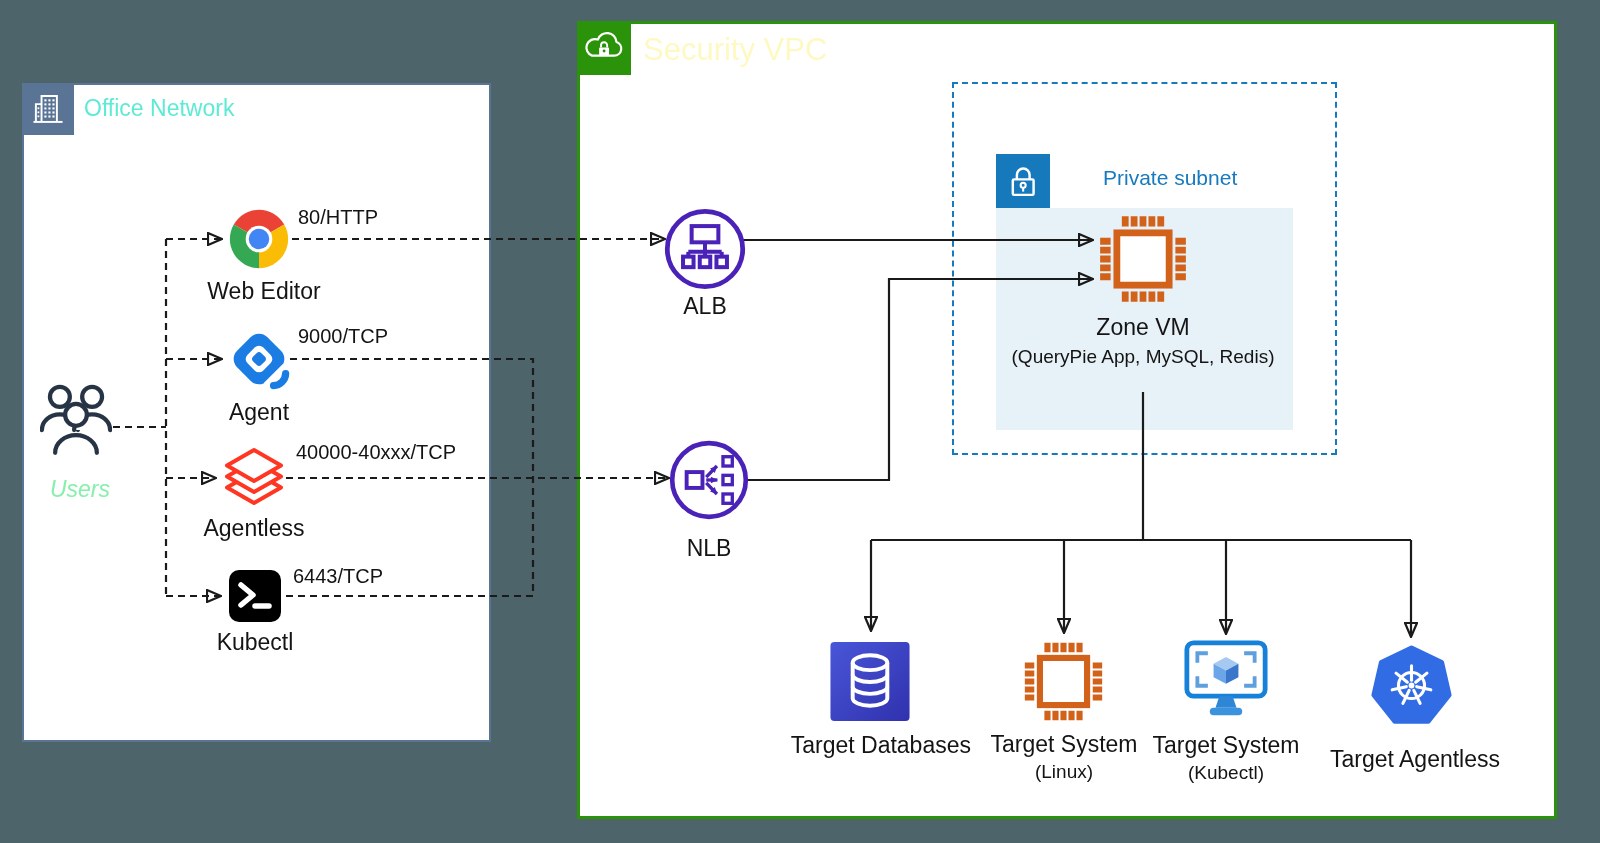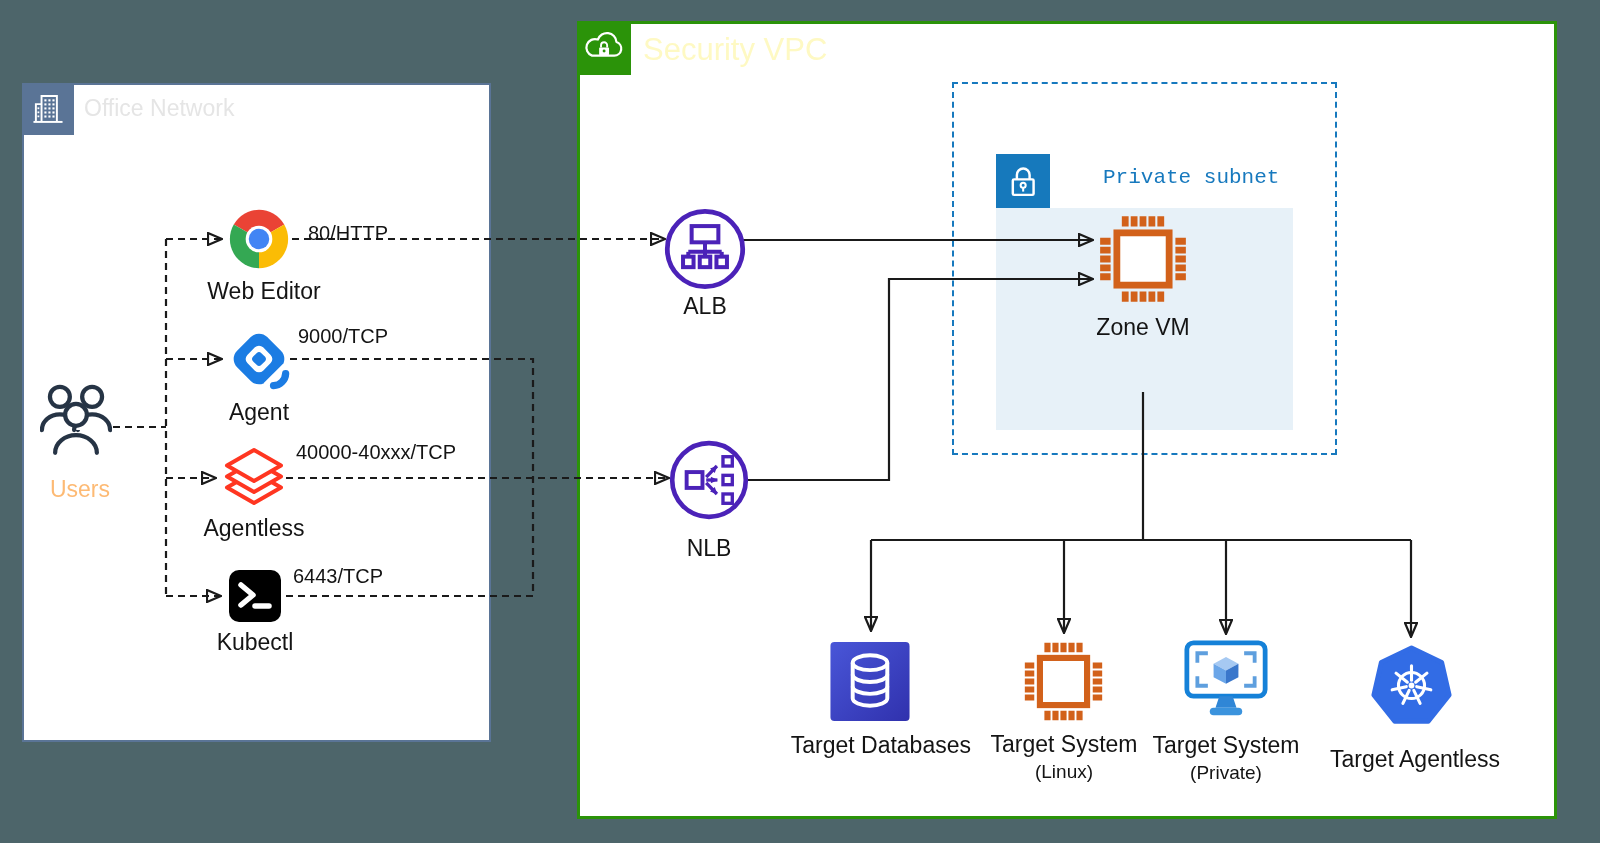--- a/index.html
+++ b/index.html
@@ -8,30 +8,30 @@
   .groupbox{position:absolute;background:#ffffff;box-sizing:border-box;}
   .office-box{left:22px;top:83px;width:469px;height:659px;border:2px solid #5a7496;}
   .vpc-box{left:577px;top:21px;width:980px;height:798px;border:3px solid #2b9309;}
   .az-box{left:952px;top:82px;width:385px;height:373px;border:2px dashed #1779be;background:transparent;}
   .subnet-area{left:996px;top:208px;width:297px;height:222px;background:#e7f1f8;}
   .hdr-icon{position:absolute;display:flex;align-items:center;justify-content:center;}
   .office-hdr{left:22px;top:83px;width:52px;height:52px;background:#5a7496;}
   .vpc-hdr{left:577px;top:21px;width:54px;height:54px;background:#2b9309;}
   .subnet-hdr{left:996px;top:154px;width:54px;height:54px;background:#1679bc;}
   .title{position:absolute;white-space:nowrap;}
-  .office-title{left:84px;top:95px;font-size:23px;color:#e5e5e5;}
+  .office-title{left:84px;top:95px;font-size:23px;color:#5eead4;}
   .vpc-title{left:643px;top:32px;font-size:31px;color:#fef9c3;}
   .az-title{left:952px;top:96px;width:385px;text-align:center;font-size:22px;color:#1779be;}
-  .subnet-title{left:1103px;top:166px;font-size:21px;color:#1779be;font-family:Liberation Mono, monospace;}
+  .subnet-title{left:1103px;top:166px;font-size:21px;color:#1779be;}
   .node-icon{position:absolute;}
   .node-icon svg{display:block;width:100%;height:100%;}
   .label{position:absolute;text-align:center;font-size:23px;color:#141414;line-height:1.12;}
   .sub{font-size:19px;}
   .port{position:absolute;font-size:20px;color:#141414;white-space:nowrap;}
-  .users-label{color:#fdba74;}
+  .users-label{color:#86efac;font-style:italic;}
   svg.overlay{position:absolute;left:0;top:0;width:1600px;height:843px;pointer-events:none;}
   svg.overlay path{fill:none;stroke:#1a1a1a;stroke-width:2.2px;}
   svg.overlay path.dash{stroke-dasharray:7 5;}
 </style>
 </head>
 <body>
 
 <div class="canvas">
 
   <div class="groupbox office-box"></div>
@@ -136,21 +136,21 @@
     <svg viewBox="0 0 100 100">
       <circle cx="50" cy="50" r="47" fill="#fff"></circle>
       <path d="M50 50 L9.3 26.5 A47 47 0 0 1 90.7 26.5 Z" fill="#ea4335"></path>
       <path d="M50 50 L9.3 26.5 A47 47 0 0 1 90.7 26.5 Z" fill="#fbbc05" transform="rotate(120 50 50)"></path>
       <path d="M50 50 L9.3 26.5 A47 47 0 0 1 90.7 26.5 Z" fill="#34a853" transform="rotate(240 50 50)"></path>
       <circle cx="50" cy="50" r="21.5" fill="#fff"></circle>
       <circle cx="50" cy="50" r="16.5" fill="#4285f4"></circle>
     </svg>
   </div>
   <div class="label" style="left:164px;top:279px;width:200px;">Web Editor</div>
-  <div class="port" style="left:308px;top:206px;margin-top:16px;">80/HTTP</div>
+  <div class="port" style="left:298px;top:206px;">80/HTTP</div>
 
   <div class="node-icon" style="left:228px;top:328px;width:62px;height:62px;">
     <svg viewBox="0 0 64 64">
       <g transform="rotate(45 32 32)">
         <rect x="10" y="10" width="44" height="44" rx="12" fill="#1b7ce3"></rect>
         <rect x="20.5" y="20.5" width="23" height="23" rx="6" fill="#fff"></rect>
         <rect x="26" y="26" width="12" height="12" rx="3.5" fill="#1b7ce3"></rect>
       </g>
       <line x1="39" y1="59" x2="59" y2="39" stroke="#fff" stroke-width="6"></line>
       <path d="M47 59.5 a13 13 0 0 0 12.5 -12.5" stroke="#1b7ce3" stroke-width="7.5" fill="none" stroke-linecap="round"></path>
@@ -224,20 +224,21 @@
       <g stroke="#d2611a" stroke-width="6.5">
         <rect x="19" y="19" width="50" height="50" fill="#fff"></rect>
         <path d="M27 3 V13 M35.5 3 V13 M44 3 V13 M52.5 3 V13 M61 3 V13"></path>
         <path d="M27 75 V85 M35.5 75 V85 M44 75 V85 M52.5 75 V85 M61 75 V85"></path>
         <path d="M3 27 H13 M3 35.5 H13 M3 44 H13 M3 52.5 H13 M3 61 H13"></path>
         <path d="M75 27 H85 M75 35.5 H85 M75 44 H85 M75 52.5 H85 M75 61 H85"></path>
       </g>
     </svg>
   </div>
   <div class="label" style="left:1043px;top:315px;width:200px;">Zone VM</div>
+  <div class="label sub" style="left:1000px;top:346px;width:286px;">(QueryPie App, MySQL, Redis)</div>
 
   <div class="node-icon" style="left:828px;top:638px;width:84px;height:87px;">
     <svg viewBox="0 0 84 88">
       <defs>
         <linearGradient id="dbg" x1="0" y1="0" x2="1" y2="1">
           <stop offset="0" stop-color="#4956d8"></stop>
             <stop offset="1" stop-color="#3031ad"></stop>
         </linearGradient>
       </defs>
       <rect x="2" y="4" width="80" height="80" rx="4" fill="url(#dbg)"></rect>
@@ -275,21 +276,21 @@
           <path d="M74 37 V47 H63"></path>
       </g>
       <polygon points="44,17 57,24 44,31 31,24" fill="#a6c9f2"></polygon>
       <polygon points="31,24 44,31 44,45 31,38" fill="#6ba6e8"></polygon>
       <polygon points="57,24 44,31 44,45 57,38" fill="#3a77cb"></polygon>
       <polygon points="37,58 51,58 55,70 33,70" fill="#2f86d6"></polygon>
       <rect x="27" y="70" width="34" height="8" rx="4" fill="#3b93dd"></rect>
     </svg>
   </div>
   <div class="label" style="left:1126px;top:733px;width:200px;">Target System</div>
-  <div class="label sub" style="left:1126px;top:762px;width:200px;">(Private)</div>
+  <div class="label sub" style="left:1126px;top:762px;width:200px;">(Kubectl)</div>
 
   <div class="node-icon" style="left:1368px;top:643px;width:87px;height:85px;">
     <svg viewBox="0 0 88 88">
       <polygon points="44,5 75.3,20.1 83,53.9 61.4,81 26.6,81 5,53.9 12.7,20.1" fill="#326ce5" stroke="#326ce5" stroke-width="5" stroke-linejoin="round"></polygon>
       <g stroke="#fff" stroke-width="3.2" fill="none" stroke-linecap="round">
         <circle cx="44" cy="44" r="13.5"></circle>
         <line x1="44" y1="38.5" x2="44" y2="23.5"></line>
         <line x1="48.3" y1="40.6" x2="60" y2="31.2"></line>
         <line x1="49.4" y1="45.2" x2="64" y2="48.5"></line>
         <line x1="46.4" y1="49" x2="52.9" y2="62.5"></line>

